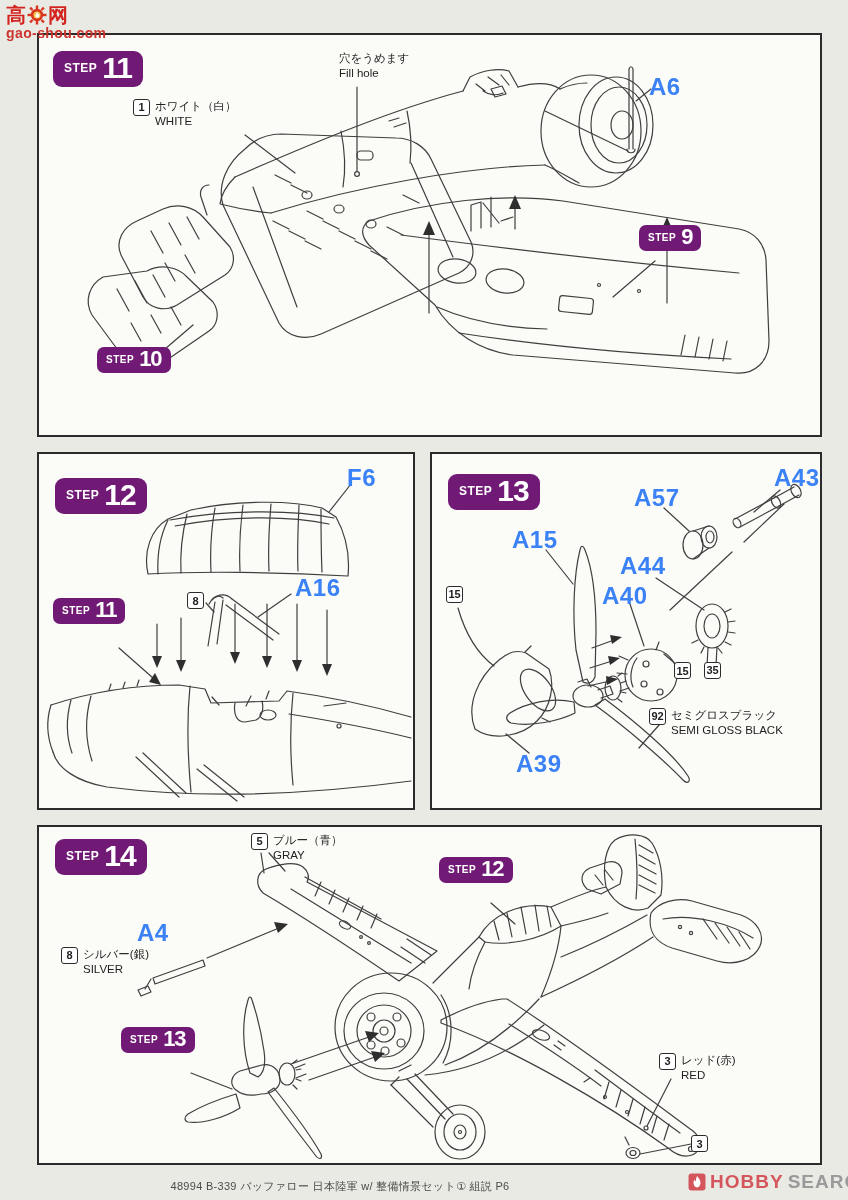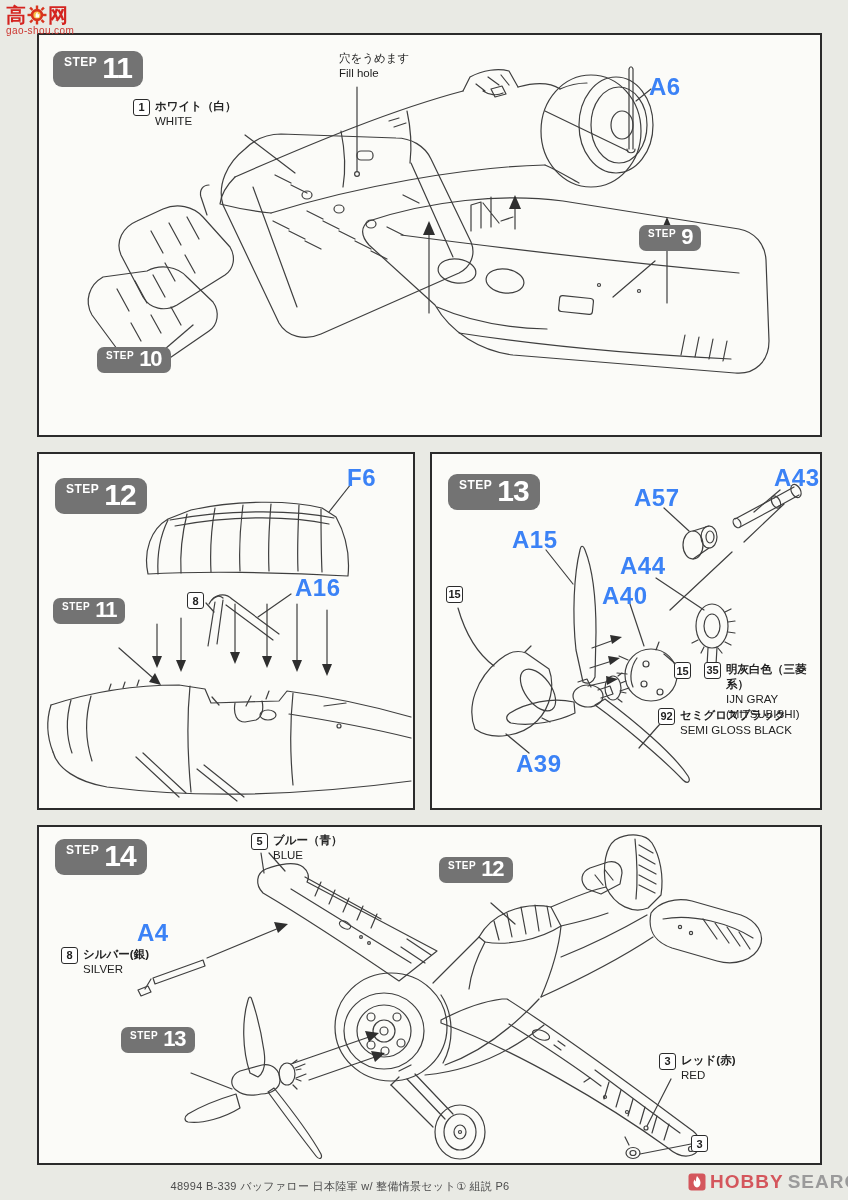--- a/index.html
+++ b/index.html
@@ -9,43 +9,43 @@
     font-family:"Liberation Sans","DejaVu Sans",sans-serif;
     color:#222;
   }
   .panel{
     position:absolute;background:#fbfbf8;border:2px solid #2b2b2b;box-sizing:border-box;
   }
   .panel svg{position:absolute;left:0;top:0;}
   .ln path,.ln ellipse,.ln circle,.ln rect{fill:none;stroke:#3f3f3f;stroke-width:1.2;stroke-linecap:round;stroke-linejoin:round;}
   .ah{fill:#2e2e2e;stroke:none;}
   .badge{
-    position:absolute;background:#737373;color:#fff;border-radius:9px;
-    display:flex;align-items:flex-start;gap:5px;padding:4px 11px 6px 11px;white-space:nowrap;
+    position:absolute;background:#701a75;color:#fff;border-radius:9px;
+    display:flex;align-items:center;gap:5px;padding:4px 11px 6px 11px;white-space:nowrap;
   }
   .badge .w{font-size:12px;font-weight:bold;letter-spacing:.5px;}
   .badge .n{font-size:30px;font-weight:bold;line-height:.85;letter-spacing:-1px;}
   .badge.ref{padding:3px 9px 4px 9px;border-radius:7px;}
   .badge.ref .w{font-size:10px;}
   .badge.ref .n{font-size:22px;}
   .part{position:absolute;font-weight:bold;font-size:24px;color:#3b82f6;letter-spacing:.5px;}
   .note{position:absolute;font-size:11.5px;line-height:1.3;color:#222;}
   .paint{position:absolute;display:flex;gap:5px;align-items:flex-start;font-size:11.5px;line-height:1.3;}
   .numbox{
     display:inline-flex;align-items:center;justify-content:center;flex:none;
     width:15px;height:15px;border:1.6px solid #2b2b2b;border-radius:3px;
     font-weight:bold;font-size:11px;background:#fff;
   }
   .numbox.lone{position:absolute;}
   .ptxt{display:flex;flex-direction:column;}
-  .ptxt .jp{font-weight:700;}
+  .ptxt .jp{font-weight:400;}
   .watermark{position:absolute;left:6px;top:5px;z-index:5;line-height:1;}
   .wm-row{display:flex;align-items:center;gap:1px;}
   .wm-char{color:#d42420;font-weight:bold;font-size:20px;}
-  .wm-site{color:#cc342e;font-weight:normal;font-size:10px;letter-spacing:.4px;margin-top:1px;}
+  .wm-site{color:#cc342e;font-weight:bold;font-size:14px;letter-spacing:.4px;margin-top:1px;}
   .footer-text{position:absolute;left:0;top:1179px;width:680px;text-align:center;font-size:11px;color:#4c4c4c;letter-spacing:.3px;}
   .hslogo{position:absolute;left:688px;top:1171px;display:flex;align-items:center;gap:4px;z-index:6;}
   .hslogo .hobby{color:#d4565c;font-weight:bold;font-size:19px;letter-spacing:1px;}
   .hslogo .search{color:#9a9a9a;font-weight:bold;font-size:19px;letter-spacing:1px;}
 </style>
 </head>
 <body>
 
 <div class="watermark">
   <div class="wm-row">
@@ -293,29 +293,24 @@
   <div class="part" style="left:202px;top:30px;">A57</div>
   <div class="part" style="left:342px;top:10px;">A43</div>
   <div class="part" style="left:80px;top:72px;">A15</div>
   <div class="part" style="left:188px;top:98px;">A44</div>
   <div class="part" style="left:170px;top:128px;">A40</div>
   <div class="part" style="left:84px;top:296px;">A39</div>
   <div class="paint" style="left:14px;top:132px;">
     <span class="numbox">15</span>
   </div>
   <span class="numbox lone" style="left:242px;top:208px;">15</span>
-  <div class="paint" style="left:272px;top:208px;">
+  <div class="paint" style="left:272px;top:208px;flex-direction:column;">
     <span class="numbox">35</span>
-    <span class="ptxt">
-      <span class="jp">明灰白色（三菱系）</span>
-      <span class="en">IJN GRAY</span>
-      <span class="en">(MITSUBISHI)</span>
-    </span>
-  </div>
-  <div class="paint" style="left:226px;top:254px;">
+  </div>
+  <div class="paint" style="left:217px;top:254px;">
     <span class="numbox">92</span>
     <span class="ptxt">
       <span class="jp">セミグロスブラック</span>
       <span class="en">SEMI GLOSS BLACK</span>
     </span>
   </div>
 </div>
 
 <div class="panel" style="left:37px;top:825px;width:785px;height:340px;">
   <svg width="781" height="336" viewBox="0 0 781 336">
@@ -421,21 +416,21 @@
     <span class="n">12</span>
   </div>
   <div class="badge ref" style="left:82px;top:200px;">
     <span class="w">STEP</span>
     <span class="n">13</span>
   </div>
   <div class="paint" style="left:212px;top:6px;">
     <span class="numbox">5</span>
     <span class="ptxt">
       <span class="jp">ブルー（青）</span>
-      <span class="en">BLUE</span>
+      <span class="en">GRAY</span>
     </span>
   </div>
   <div class="part" style="left:98px;top:92px;">A4</div>
   <div class="paint" style="left:22px;top:120px;">
     <span class="numbox">8</span>
     <span class="ptxt">
       <span class="jp">シルバー(銀)</span>
       <span class="en">SILVER</span>
     </span>
   </div>

